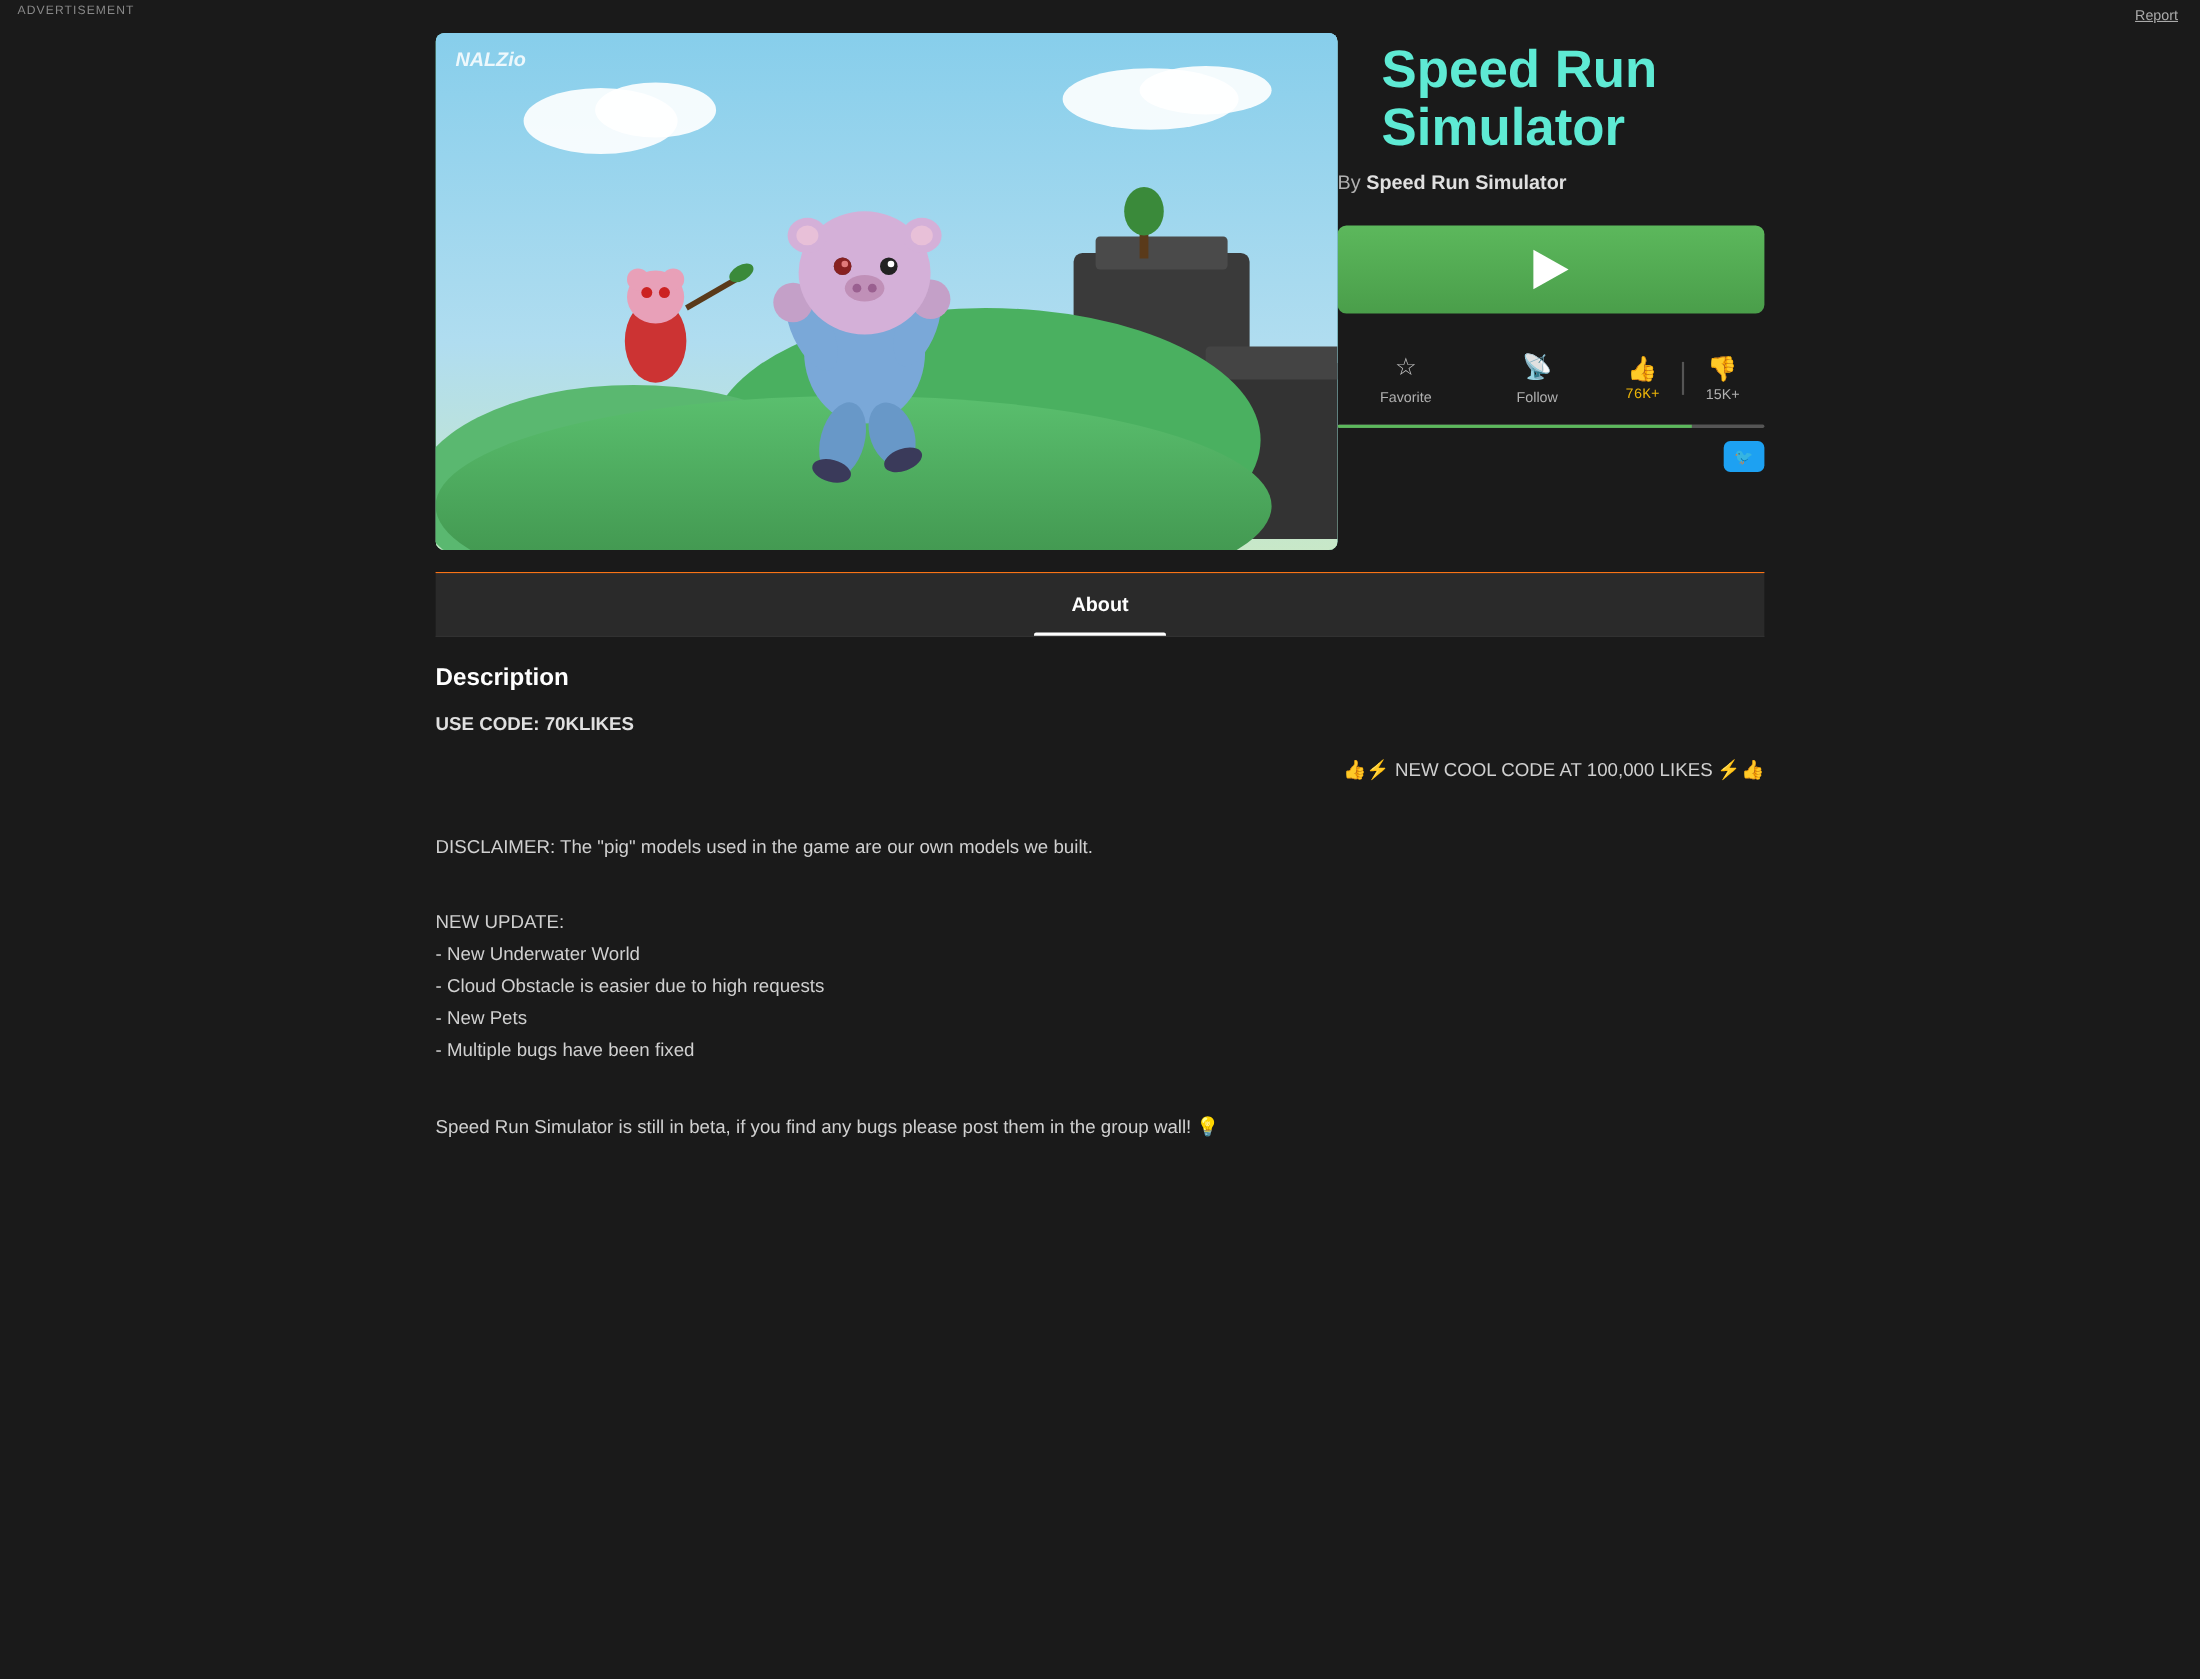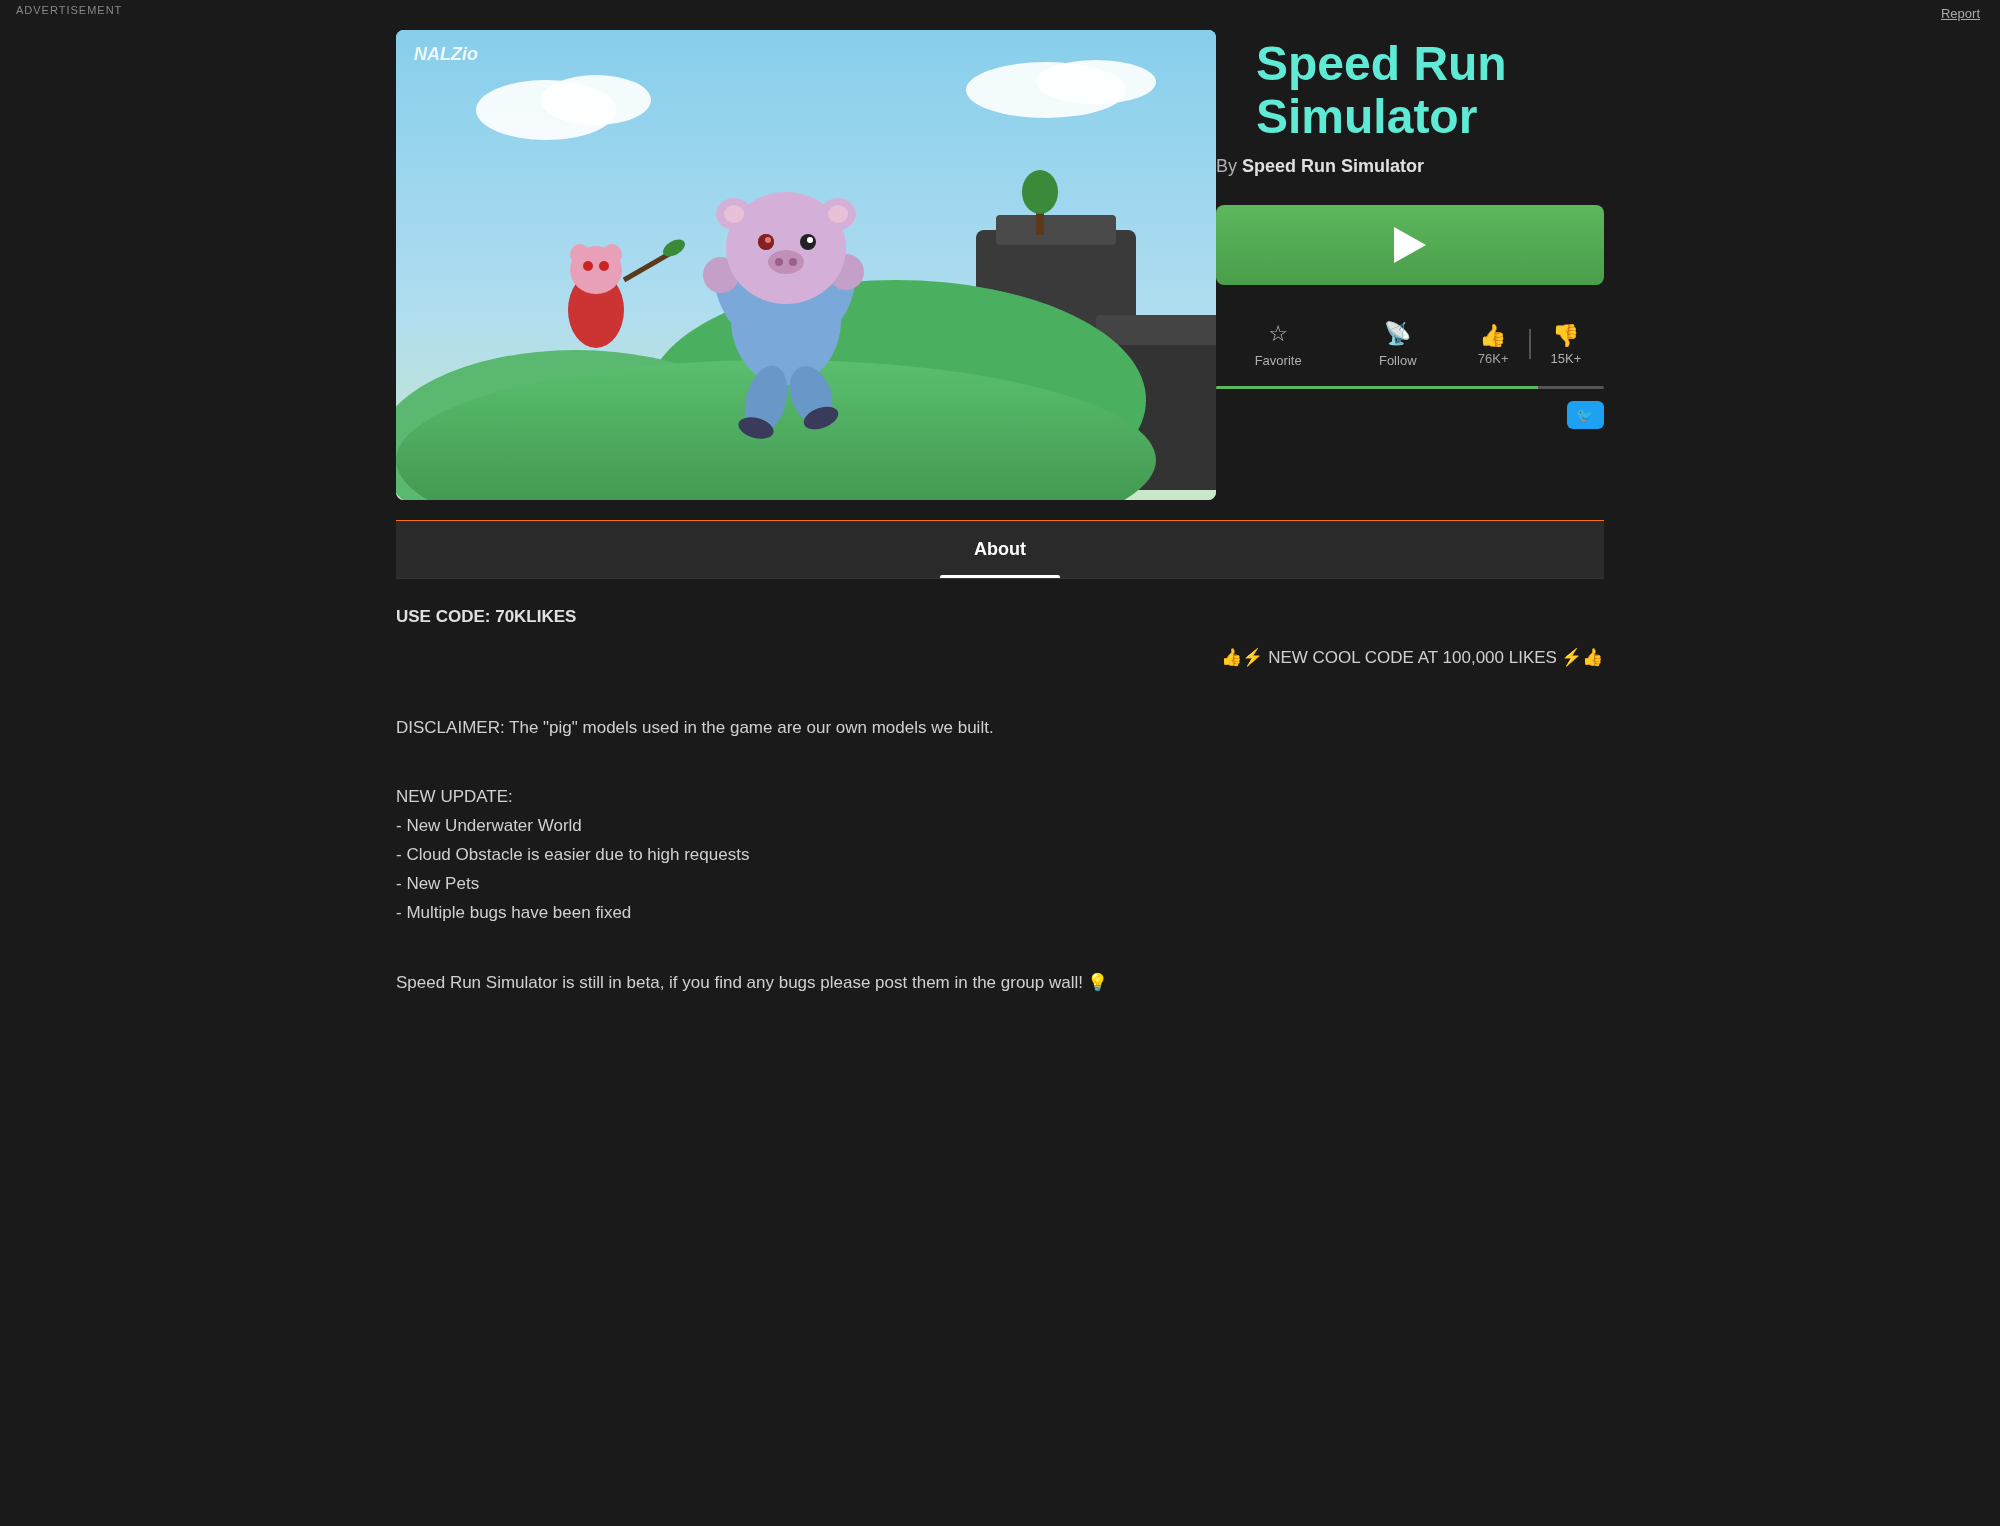--- a/index.html
+++ b/index.html
@@ -396,21 +396,21 @@
         </button>
 
         <button class="action-btn">
           <span class="icon">📡</span>
           <span>Follow</span>
         </button>
 
         <div class="vote-thumbs-container">
           <div class="vote-item">
             <span style="font-size:22px;cursor:pointer;">👍</span>
-            <span style="font-size:13px;color:#a3a3a3;">76K+</span>
+            <span style="font-size:13px;color:#eab308;font-family:Liberation Mono, monospace;">76K+</span>
           </div>
           <div class="divider-line"></div>
           <div class="vote-item">
             <span style="font-size:22px;cursor:pointer;">👎</span>
             <span style="font-size:13px;color:#b0b0b0;">15K+</span>
           </div>
         </div>
       </div>
 
       <div class="vote-bar">
@@ -425,20 +425,21 @@
     </div>
   </div>
 
   <div class="tabs-bar">
     <div class="tab active">
       <span>About</span>
     </div>
   </div>
 
   <div class="content-area">
+    <div class="description-title">Description</div>
     <div class="description-text">
       <p class="code-line">USE CODE: 70KLIKES</p>
       <p class="emoji-line">👍⚡ NEW COOL CODE AT 100,000 LIKES ⚡👍</p>
       <br>
       <p>DISCLAIMER: The "pig" models used in the game are our own models we built.</p>
       <br>
       <p>NEW UPDATE:<br>
         - New Underwater World<br>
         - Cloud Obstacle is easier due to high requests<br>
         - New Pets<br>

